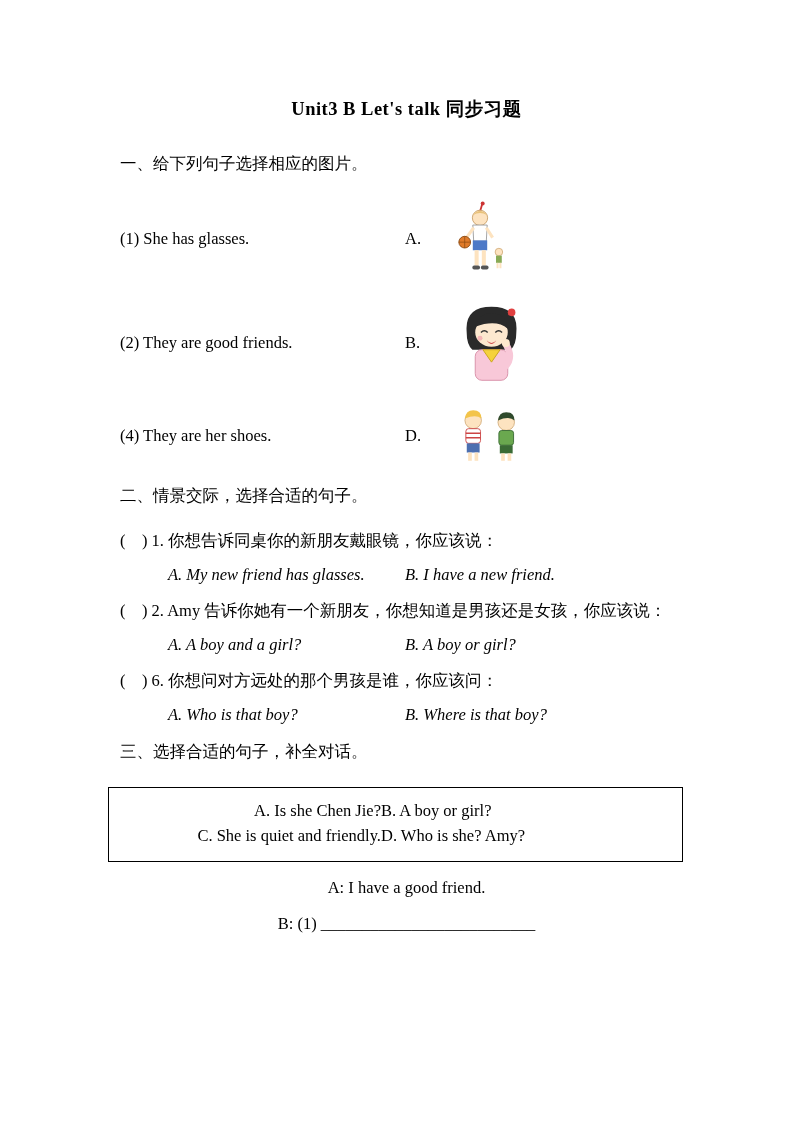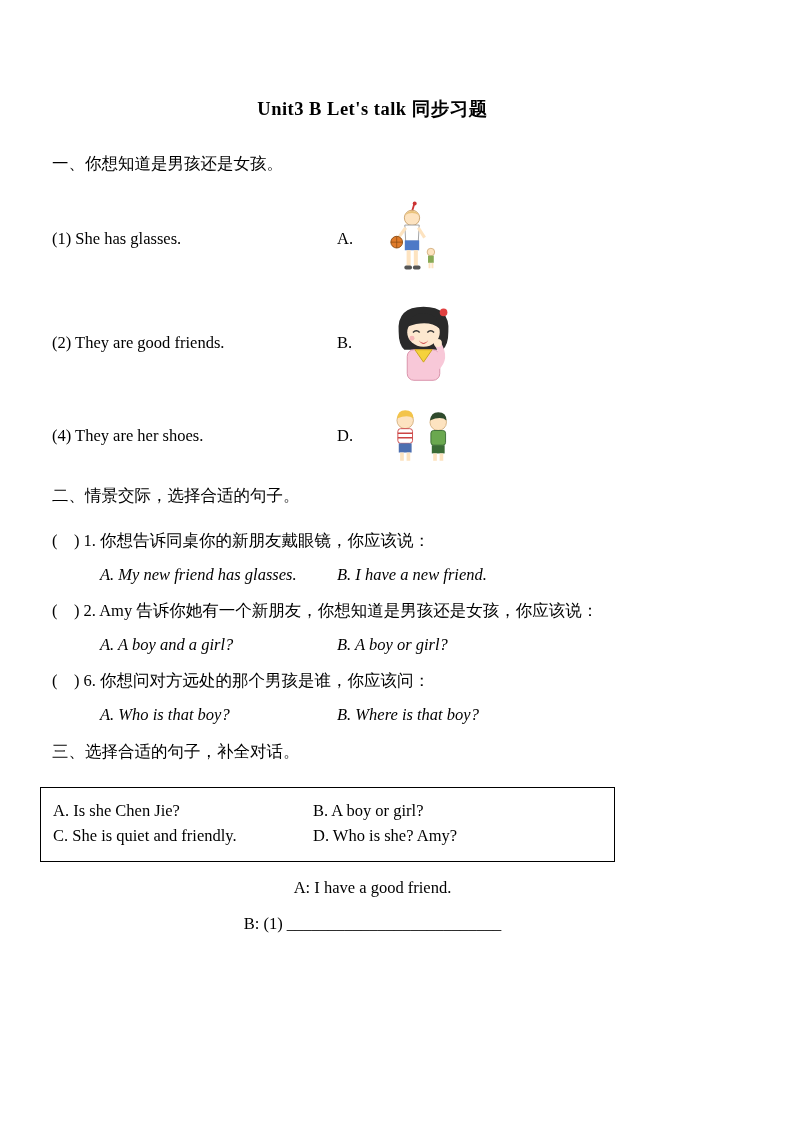--- a/index.html
+++ b/index.html
@@ -1,18 +1,18 @@
 <!DOCTYPE html>
 <html><head>
 <meta charset="utf-8">
 <style>
   html,body { margin:0; padding:0; background:#ffffff; }
   .page {
     width:793px; height:1122px; box-sizing:border-box;
-    padding:96px 100px 0 52px;
+    padding:96px 100px 0 120px;
     font-family:"Liberation Serif","DejaVu Serif",serif;
     font-size:16.5px; color:#000; background:#fff;
     position:relative; overflow:hidden;
   }
   .title {
     text-align:center; font-size:18.5px; font-weight:bold;
     margin:0 0 32px 0; letter-spacing:0.5px;
   }
   .section-heading { margin:0 0 24px 0; }
   
@@ -20,37 +20,37 @@
   .match-sentence { width:285px; line-height:20px; }
   .match-letter { width:34px; line-height:20px; }
   .match-pic { margin-left:14px; line-height:0; }
   
   .q-stem { margin:16px 0 14px 0; line-height:20px; }
   .q-options { display:flex; padding-left:48px; margin-bottom:16px; line-height:20px;font-style:italic; }
   .q-optA { width:237px; }
   
   .choice-box {
     border:1.6px solid #000; width:575px; box-sizing:border-box;
-    margin:12px 0 16px -12px; padding:8px 0 10px 12px;
+    margin:12px 0 16px -12px; padding:8px 0 10px 12px;text-align:right;
   }
   .box-row { display:flex; margin:5px 0; line-height:20px; }
   .box-optA { width:260px; }
   .dialog-line { margin:0 0 16px 0; line-height:20px;text-align:center; }
   .sec { margin-top:6px; }
   .sec2-heading { margin-top:10px; }
 </style>
 </head>
 <body>
 
 <div class="page">
 
   <h1 class="title">Unit3 B Let's talk 同步习题</h1>
 
   <div class="sec">
-    <div class="section-heading">一、你想知道是男孩还是女孩。</div>
+    <div class="section-heading">一、给下列句子选择相应的图片。</div>
 
     <div class="match-row">
       <div class="match-sentence">(1) She has glasses.</div>
       <div class="match-letter">A.</div>
       <div class="match-pic">
         <svg width="54" height="80" viewBox="0 0 60 85">
           <path d="M33 2 L30 12" stroke="#cc3333" stroke-width="2"></path>
           <circle cx="33" cy="3" r="2.2" fill="#cc3333"></circle>
           <circle cx="30" cy="19" r="8.5" fill="#fde3c0" stroke="#caa06a" stroke-width="1"></circle>
           <path d="M22 16 Q30 7 38 16 Q30 11 22 16 Z" fill="#e8c27a"></path>

